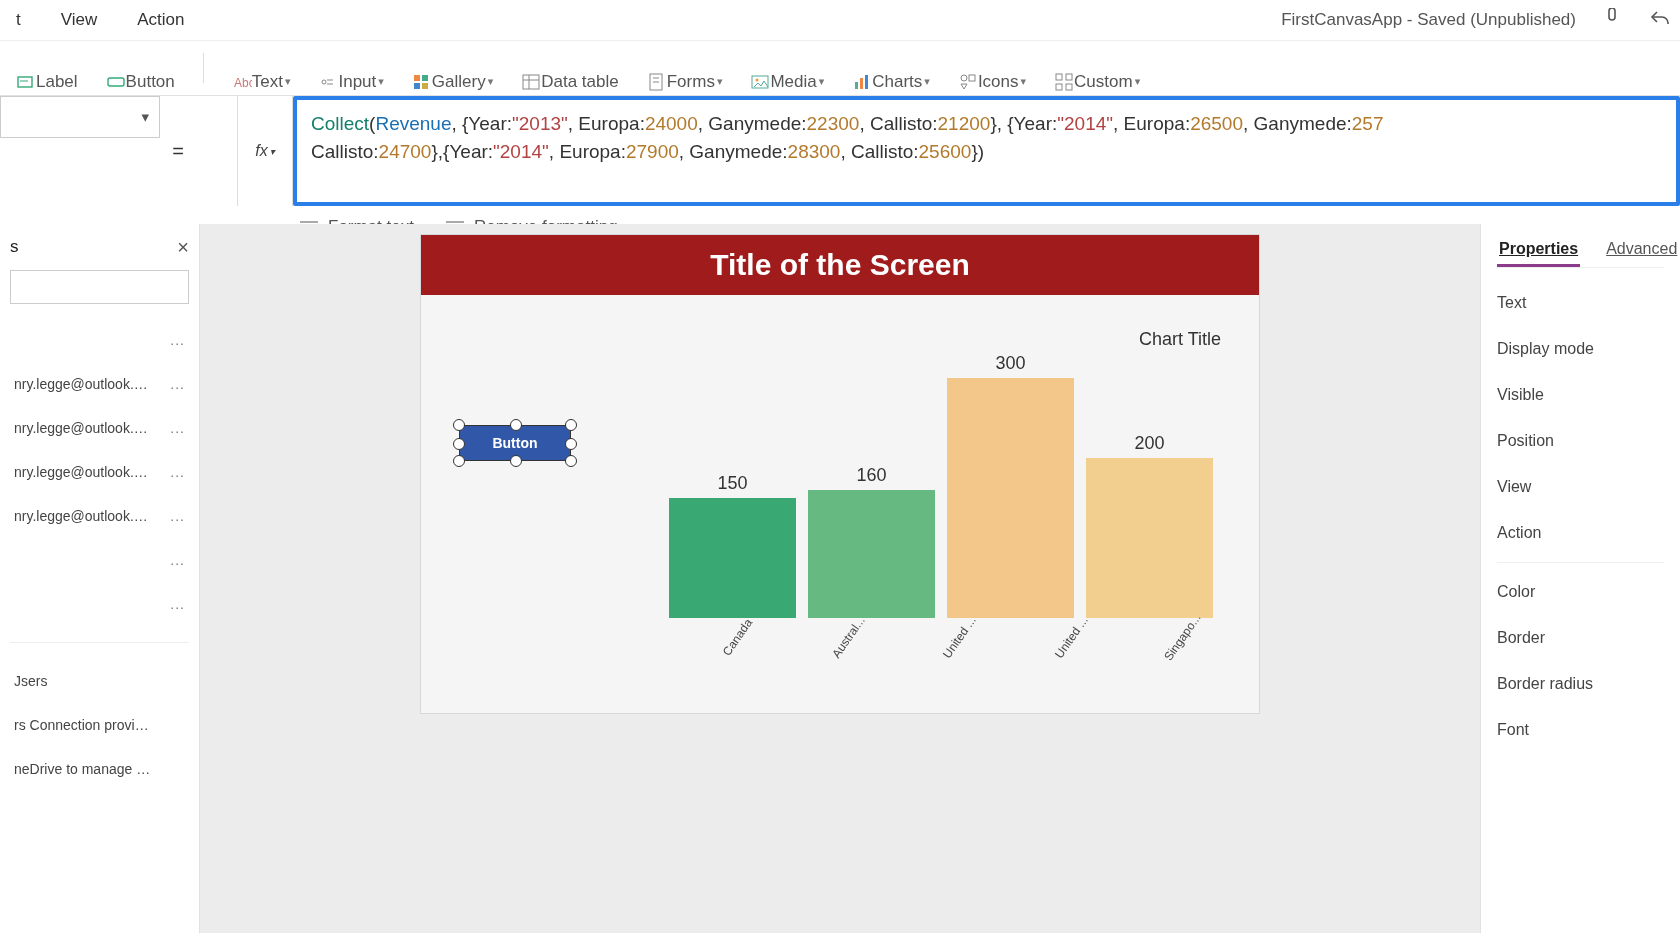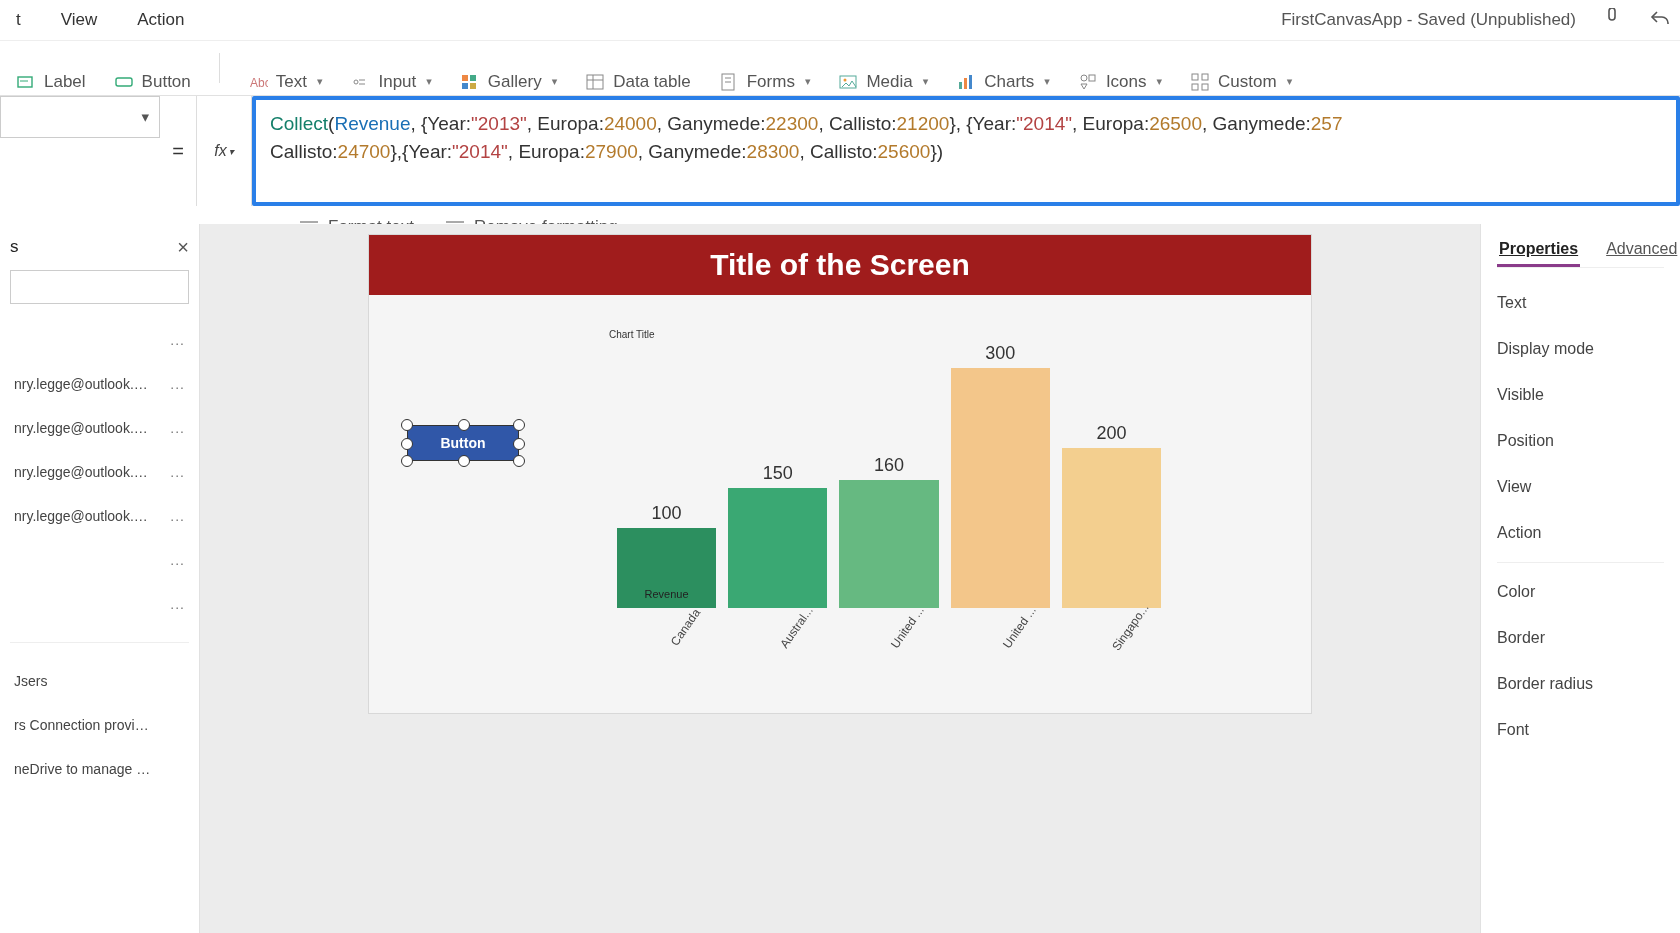--- a/index.html
+++ b/index.html
@@ -8,29 +8,29 @@
 
 .menubar { height: 40px; display: flex; align-items: center; padding: 0 8px; background: #fff; justify-content: space-between; }
 .menubar .left { display: flex; gap: 24px; align-items: center; }
 .menubar .left .menuitem { font-size: 17px; color: #333; padding: 4px 8px; cursor: pointer; }
 .menubar .right { display: flex; align-items: center; gap: 24px; }
 .menubar .apptitle { font-size: 17px; color: #555; }
 .menubar .iconbtn { width: 24px; height: 24px; color: #444; }
 
 
 .ribbon { height: 56px; display: flex; align-items: center; gap: 28px; padding: 0 16px; background: #fff; border-top: 1px solid #eee; border-bottom: 1px solid #e1e1e1; }
-.ribbon .ritem { display: flex; align-items: center; gap: 8px; color: #555; font-size: 17px; cursor: pointer; margin-top: 27px; }
+.ribbon .ritem { display: flex; align-items: center; color: #555; font-size: 17px; cursor: pointer; margin-top: 27px; }
 .ribbon .ricon { display: inline-flex; width: 20px; height: 20px; }
 .ribbon .chev { font-size: 11px; color: #777; margin-left: 2px; }
 
 
 .formula-row { display: flex; align-items: stretch; background: #fff; }
 .prop-dd { width: 160px; height: 42px; border: 1px solid #ccc; display: flex; align-items: center; justify-content: flex-end; padding: 0 10px; color: #555; font-size: 15px; }
 .eq { width: 36px; display: flex; align-items: center; justify-content: center; font-size: 20px; color: #333; }
-.fx { width: 56px; display: flex; align-items: center; justify-content: center; border-left: 1px solid #ddd; border-right: 1px solid #ddd; color: #444; font-style: italic; font-size: 16px; gap: 2px; }
+.fx { width: 56px; display: flex; align-items: center; justify-content: center; border-left: 1px solid #ddd; border-right: 1px solid #ddd; color: #444; font-style: italic; font-size: 16px; gap: 2px; margin-left: 41px; }
 .formula-box { flex: 1; border: 4px solid #2a7fe8; border-radius: 2px; padding: 10px 14px; font-family: Consolas, monospace; font-size: 19px; line-height: 1.45; background: #fff; min-height: 110px; white-space: pre-wrap; }
 .tok-fn { color: #147f6a; }
 .tok-id { color: #1a6fb5; }
 .tok-str { color: #b34343; }
 .tok-num { color: #b37a2c; }
 .tok-plain { color: #333; }
 
 
 .fmt-row { height: 42px; display: flex; align-items: center; gap: 32px; padding-left: 300px; background: #fff; font-size: 17px; color: #555; }
 .fmt-row .fmtitem { display: flex; align-items: center; gap: 10px; cursor: pointer; }
@@ -43,30 +43,30 @@
 .leftpanel .lp-header { display: flex; justify-content: space-between; align-items: center; height: 30px; margin-bottom: 8px; }
 .leftpanel .lp-title { font-size: 17px; color: #222; }
 .leftpanel .lp-close { font-size: 20px; color: #555; cursor: pointer; }
 .leftpanel .lp-search { height: 34px; border: 1px solid #ccc; margin-bottom: 14px; }
 .leftpanel .lp-item { display: flex; justify-content: space-between; align-items: center; padding: 14px 4px; font-size: 14px; color: #444; }
 .leftpanel .lp-item .dots { color: #777; letter-spacing: 1px; cursor: pointer; }
 .leftpanel .lp-item .txt { overflow: hidden; text-overflow: ellipsis; white-space: nowrap; max-width: 140px; }
 
 
 .canvas-wrap { flex: 1; background: #ececec; display: flex; justify-content: center; padding-top: 10px; }
-.canvas { width: 944px; height: 480px; background: #f5f5f5; border: 1px solid #d8d8d8; position: relative; }
+.canvas { width: 840px; height: 480px; background: #f5f5f5; border: 1px solid #d8d8d8; position: relative; }
 .canvas .screen-title { height: 60px; background: #a01c1c; color: #fff; font-size: 30px; font-weight: 700; display: flex; align-items: center; justify-content: center; }
 .canvas .btn-sel { position: absolute; top: 190px; left: 38px; width: 112px; height: 36px; background: #3057a8; border: 1px solid #333; color: #fff; font-size: 14px; font-weight: 600; display: flex; align-items: center; justify-content: center; border-radius: 3px; }
 .sel-handle { position: absolute; width: 12px; height: 12px; background: #fff; border: 1px solid #333; border-radius: 50%; }
 .sh-tl { top: -7px; left: -7px; } .sh-tm { top: -7px; left: 50px; } .sh-tr { top: -7px; right: -7px; }
 .sh-ml { top: 12px; left: -7px; } .sh-mr { top: 12px; right: -7px; }
 .sh-bl { bottom: -7px; left: -7px; } .sh-bm { bottom: -7px; left: 50px; } .sh-br { bottom: -7px; right: -7px; }
 
 .chart { position: absolute; top: 94px; left: 240px; width: 560px; height: 370px; }
-.chart .ct { text-align: left; font-size: 10px; color: #333; margin-bottom: 8px; }
+.chart .ct { text-align: right; font-size: 18px; color: #333; margin-bottom: 8px; }
 .chart .plot { position: relative; height: 260px; display: flex; align-items: flex-end; gap: 12px; padding: 0 8px; }
 .chart .bar-wrap { flex: 1; display: flex; flex-direction: column; align-items: center; position: relative; }
 .chart .bar-label { font-size: 18px; color: #333; margin-bottom: 4px; }
 .chart .bar { width: 100%; }
 .chart .inbar { font-size: 11px; color: #222; position: absolute; bottom: 8px; }
 .chart .xlabels { display: flex; gap: 12px; padding: 6px 8px 0; }
 .chart .xl { flex: 1; text-align: center; font-size: 12px; color: #444; transform: rotate(-55deg) translateY(16px); transform-origin: top center; white-space: nowrap; }
 
 
 .rpanel { width: 200px; background: #fff; border-left: 1px solid #e1e1e1; padding: 10px 16px; }
@@ -315,25 +315,20 @@
         <div class="sel-handle sh-ml"></div>
         <div class="sel-handle sh-mr"></div>
         <div class="sel-handle sh-bl"></div>
         <div class="sel-handle sh-bm"></div>
         <div class="sel-handle sh-br"></div>
       </div>
 
       <div class="chart">
         <div class="ct">Chart Title</div>
         <div class="plot" id="chart-plot">
-            <div class="bar-wrap">
-              <div class="bar-label">100</div>
-              <div class="bar" style="height:80px;background:#2c8f5f"></div>
-              <div class="inbar">Revenue</div>
-            </div>
             <div class="bar-wrap">
               <div class="bar-label">150</div>
               <div class="bar" style="height:120px;background:#3aa873"></div>
             </div>
             <div class="bar-wrap">
               <div class="bar-label">160</div>
               <div class="bar" style="height:128px;background:#66b981"></div>
             </div>
             <div class="bar-wrap">
               <div class="bar-label">300</div>

